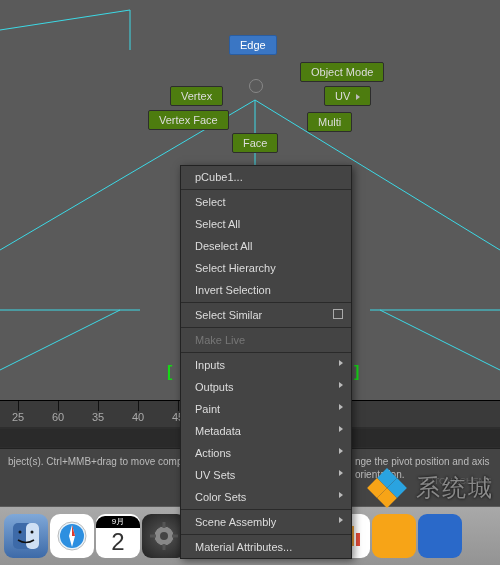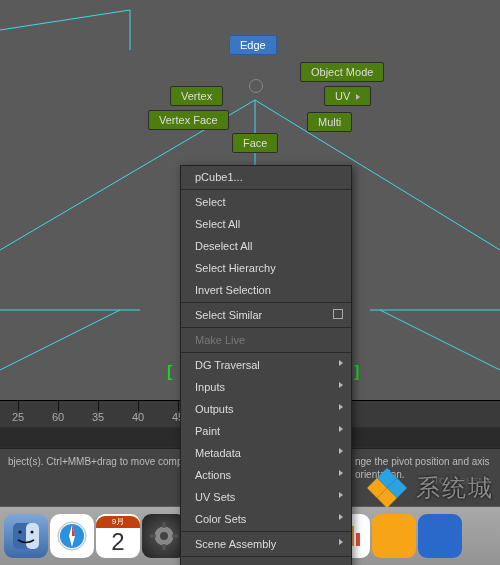--- a/index.html
+++ b/index.html
@@ -70,21 +70,20 @@
   <div class="ctx-item">Select</div>
   <div class="ctx-item">Select All</div>
   <div class="ctx-item">Deselect All</div>
   <div class="ctx-item">Select Hierarchy</div>
   <div class="ctx-item">Invert Selection</div>
   <div class="ctx-sep"></div>
   <div class="ctx-item chk">Select Similar</div>
   <div class="ctx-sep"></div>
   <div class="ctx-item disabled">Make Live</div>
   <div class="ctx-sep"></div>
-  <div class="ctx-item sub">DG Traversal</div>
   <div class="ctx-item sub">Inputs</div>
   <div class="ctx-item sub">Outputs</div>
   <div class="ctx-item sub">Paint</div>
   <div class="ctx-item sub">Metadata</div>
   <div class="ctx-item sub">Actions</div>
   <div class="ctx-item sub">UV Sets</div>
   <div class="ctx-item sub">Color Sets</div>
   <div class="ctx-sep"></div>
   <div class="ctx-item sub">Scene Assembly</div>
   <div class="ctx-sep"></div>
@@ -136,21 +135,21 @@
   </div>
   <div class="dock-icon" style="background:#fff;border-radius:10px;">
     <svg width="34" height="34" viewBox="0 0 34 34">
         <circle cx="17" cy="17" r="14" fill="#e8f3fb" stroke="#bbb"></circle>
         <circle cx="17" cy="17" r="12" fill="#2d8fe0"></circle>
         <polygon points="17,6 20,17 17,28 14,17" fill="#fff"></polygon>
         <polygon points="17,6 20,17 17,17" fill="#e03a2d"></polygon>
       </svg>
   </div>
   <div class="dock-icon" style="background:#fff;flex-direction:column;font-size:8px;color:#e03a2d;">
-    <div style="background:#c2410c;color:#fff;width:100%;text-align:center;border-radius:9px 9px 0 0;line-height:12px;">9月</div>
+    <div style="background:#000000;color:#fff;width:100%;text-align:center;border-radius:9px 9px 0 0;line-height:12px;">9月</div>
     <div style="font-size:24px;color:#333;line-height:28px;">2</div>
   </div>
   <div class="dock-icon" style="background:radial-gradient(#555,#222);">
     <svg width="28" height="28" viewBox="0 0 28 28">
         <circle cx="14" cy="14" r="10" fill="#888" stroke="#444"></circle>
         <circle cx="14" cy="14" r="4" fill="#444"></circle>
         <g stroke="#555" stroke-width="3">
           <line x1="14" y1="0" x2="14" y2="6"></line>
           <line x1="14" y1="22" x2="14" y2="28"></line>
           <line x1="0" y1="14" x2="6" y2="14"></line>

